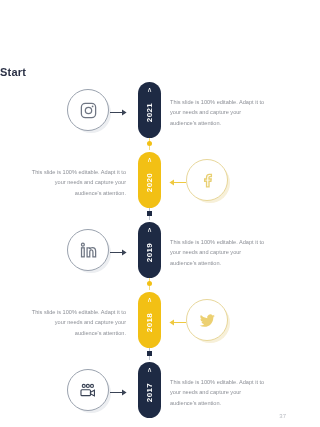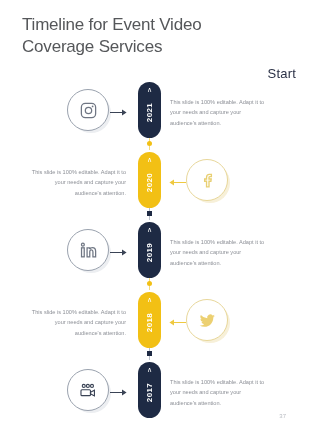--- a/index.html
+++ b/index.html
@@ -23,23 +23,23 @@
     line-height:1.32;
     color:#55575a;
     font-weight:400;
     letter-spacing:-0.2px;
   }
 
   
   .endcap{
     position:absolute;
     left:0;width:296px;
-    text-align:right;
-    font-size:13px;
-    font-weight:normal;
+    text-align:left;
+    font-size:11px;
+    font-weight:bold;
     color:#2b3146;
     letter-spacing:.2px;
   }
   .endcap.start{top:66px;}
   .endcap.finish{top:409px;}
 
   
   .row{
     position:absolute;
     left:0;width:296px;height:62px;
@@ -131,21 +131,20 @@
     right:10px;bottom:8px;
     font-size:6px;
     color:#b9bcc2;
   }
 </style>
 </head>
 <body>
 
 <div class="slide">
 
-  <div class="title">Timeline for Event Video Coverage Services</div>
 
   <div class="endcap start">Start</div>
 
   <div class="row navy" style="top:79px">
     <div class="iconwrap left">
       <div class="circ shadow">
         <svg class="glyph" viewBox="0 0 24 24" fill="none" stroke="#6f7683" stroke-width="1.6">
           <rect x="3" y="3" width="18" height="18" rx="5"></rect>
           <circle cx="12" cy="12" r="4"></circle>
           <circle cx="17.2" cy="6.8" r="1.1" fill="#6f7683" stroke="none"></circle>

